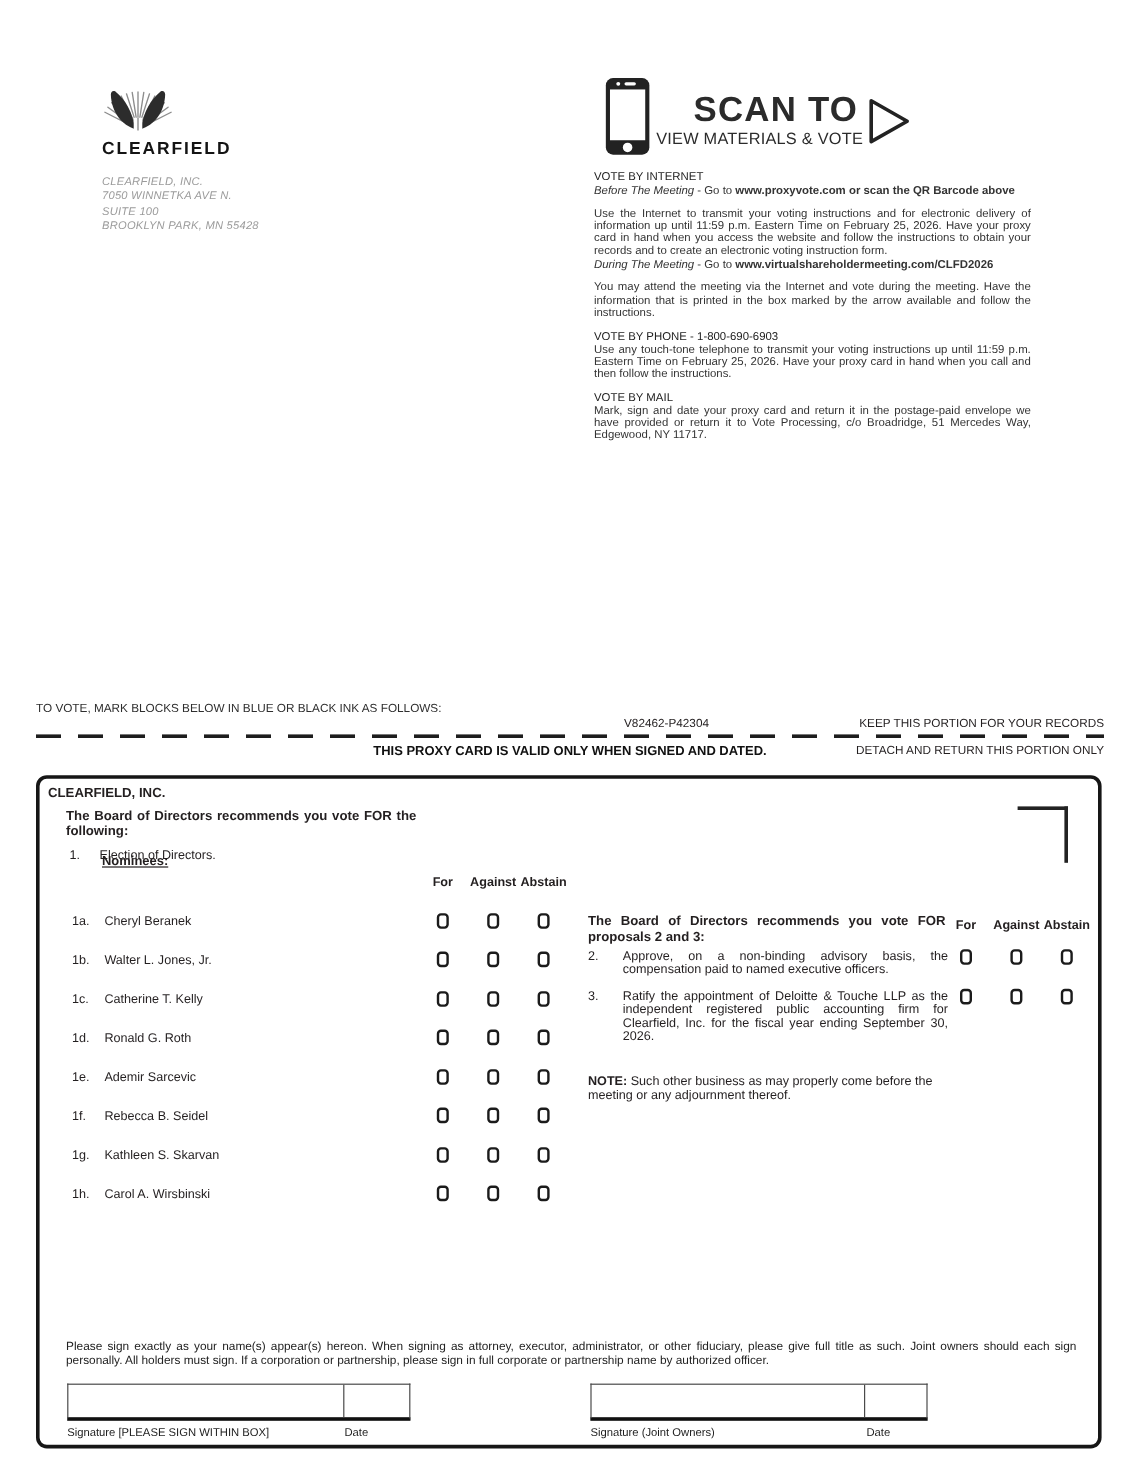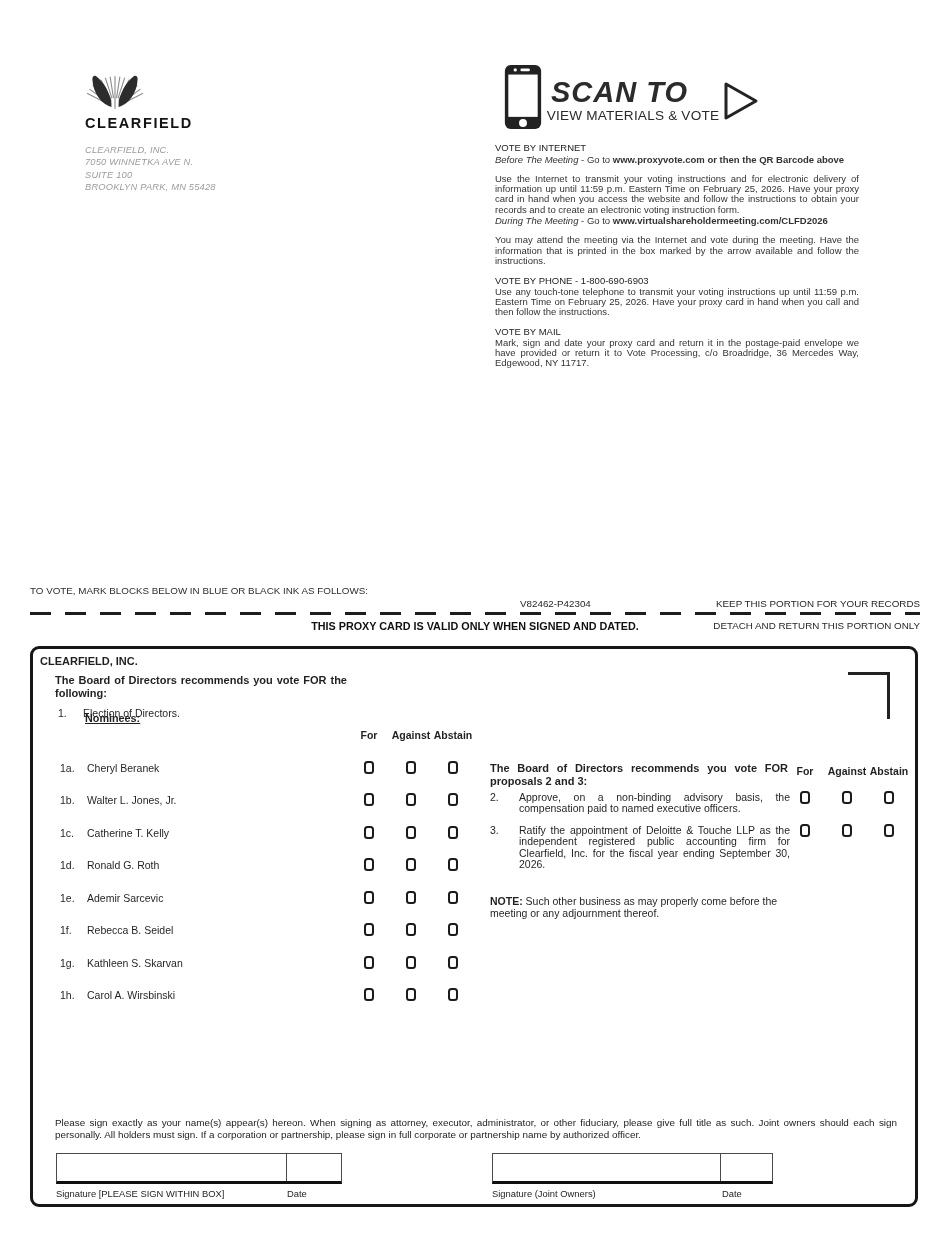--- a/index.html
+++ b/index.html
@@ -7,22 +7,22 @@
         font-family:"Liberation Sans",sans-serif;color:#231f20;}
   #page *{box-sizing:border-box;}
   .abs{position:absolute;}
 
   
   .brand{position:absolute;left:85px;top:54px;width:220px;}
   .logo-text{font-weight:bold;font-size:14.5px;letter-spacing:1.6px;margin-top:1px;color:#141414;}
   .addr{margin-top:13px;font-style:italic;color:#9b9b9b;font-size:9.3px;line-height:12.4px;letter-spacing:.2px;}
 
   
-  .scan-title{position:absolute;left:551px;top:76px;width:164px;text-align:left;
-              font-weight:bold;font-size:29px;letter-spacing:1px;color:#2b2b2b;font-style:italic;}
+  .scan-title{position:absolute;left:551px;top:76px;width:164px;text-align:right;
+              font-weight:bold;font-size:29px;letter-spacing:1px;color:#2b2b2b;}
   .scan-sub{position:absolute;left:543px;top:108px;width:180px;text-align:center;
             font-weight:normal;font-size:13.6px;letter-spacing:.2px;color:#2b2b2b;}
 
   
   .instructions{position:absolute;left:495px;top:143px;width:364px;
                 font-size:9.5px;line-height:10.2px;color:#333;}
   .ih{font-weight:normal;color:#222;}
   .gap{margin-top:9.5px;}
   .iline{margin-top:1.5px;}
   .ipara{margin:9px 0 0;text-align:justify;}
@@ -126,28 +126,28 @@
     <rect x="19" y="5" width="11" height="3.2" rx="1.6" fill="#fff"></rect>
   </svg>
   <div class="scan-title">SCAN TO</div>
   <div class="scan-sub">VIEW MATERIALS &amp; VOTE</div>
   <svg class="abs" style="left:723px;top:81px;" width="36" height="40" viewBox="0 0 36 40">
     <path d="M3 3 L33 20 L3 37 Z" fill="none" stroke="#232323" stroke-width="3" stroke-linejoin="round"></path>
   </svg>
 
   <div class="instructions">
     <div class="ih">VOTE BY INTERNET</div>
-    <div class="iline"><span class="ital">Before The Meeting</span><span> - Go to </span><a class="lnk">www.proxyvote.com</a><span class="bld"> or then the QR Barcode above</span></div>
+    <div class="iline"><span class="ital">Before The Meeting</span><span> - Go to </span><a class="lnk">www.proxyvote.com</a><span class="bld"> or scan the QR Barcode above</span></div>
     <p class="ipara">Use the Internet to transmit your voting instructions and for electronic delivery of information up until 11:59 p.m. Eastern Time on February 25, 2026. Have your proxy card in hand when you access the website and follow the instructions to obtain your records and to create an electronic voting instruction form.</p>
     <div class="iline gap"><span class="ital">During The Meeting</span><span> - Go to </span><a class="lnk">www.virtualshareholdermeeting.com/CLFD2026</a></div>
     <p class="ipara">You may attend the meeting via the Internet and vote during the meeting. Have the information that is printed in the box marked by the arrow available and follow the instructions.</p>
     <div class="ih gap">VOTE BY PHONE - 1-800-690-6903</div>
     <p class="ipara tight">Use any touch-tone telephone to transmit your voting instructions up until 11:59 p.m. Eastern Time on February 25, 2026. Have your proxy card in hand when you call and then follow the instructions.</p>
     <div class="ih gap">VOTE BY MAIL</div>
-    <p class="ipara tight">Mark, sign and date your proxy card and return it in the postage-paid envelope we have provided or return it to Vote Processing, c/o Broadridge, 36 Mercedes Way, Edgewood, NY 11717.</p>
+    <p class="ipara tight">Mark, sign and date your proxy card and return it in the postage-paid envelope we have provided or return it to Vote Processing, c/o Broadridge, 51 Mercedes Way, Edgewood, NY 11717.</p>
   </div>
 
   <div class="mark-instr">TO VOTE, MARK BLOCKS BELOW IN BLUE OR BLACK INK AS FOLLOWS:</div>
   <div class="ctrl">V82462-P42304</div>
   <div class="keep">KEEP THIS PORTION FOR YOUR RECORDS</div>
   <div class="dash"></div>
   <div class="valid">THIS PROXY CARD IS VALID ONLY WHEN SIGNED AND DATED.</div>
   <div class="detach-note">DETACH AND RETURN THIS PORTION ONLY</div>
 
   <div class="card">

